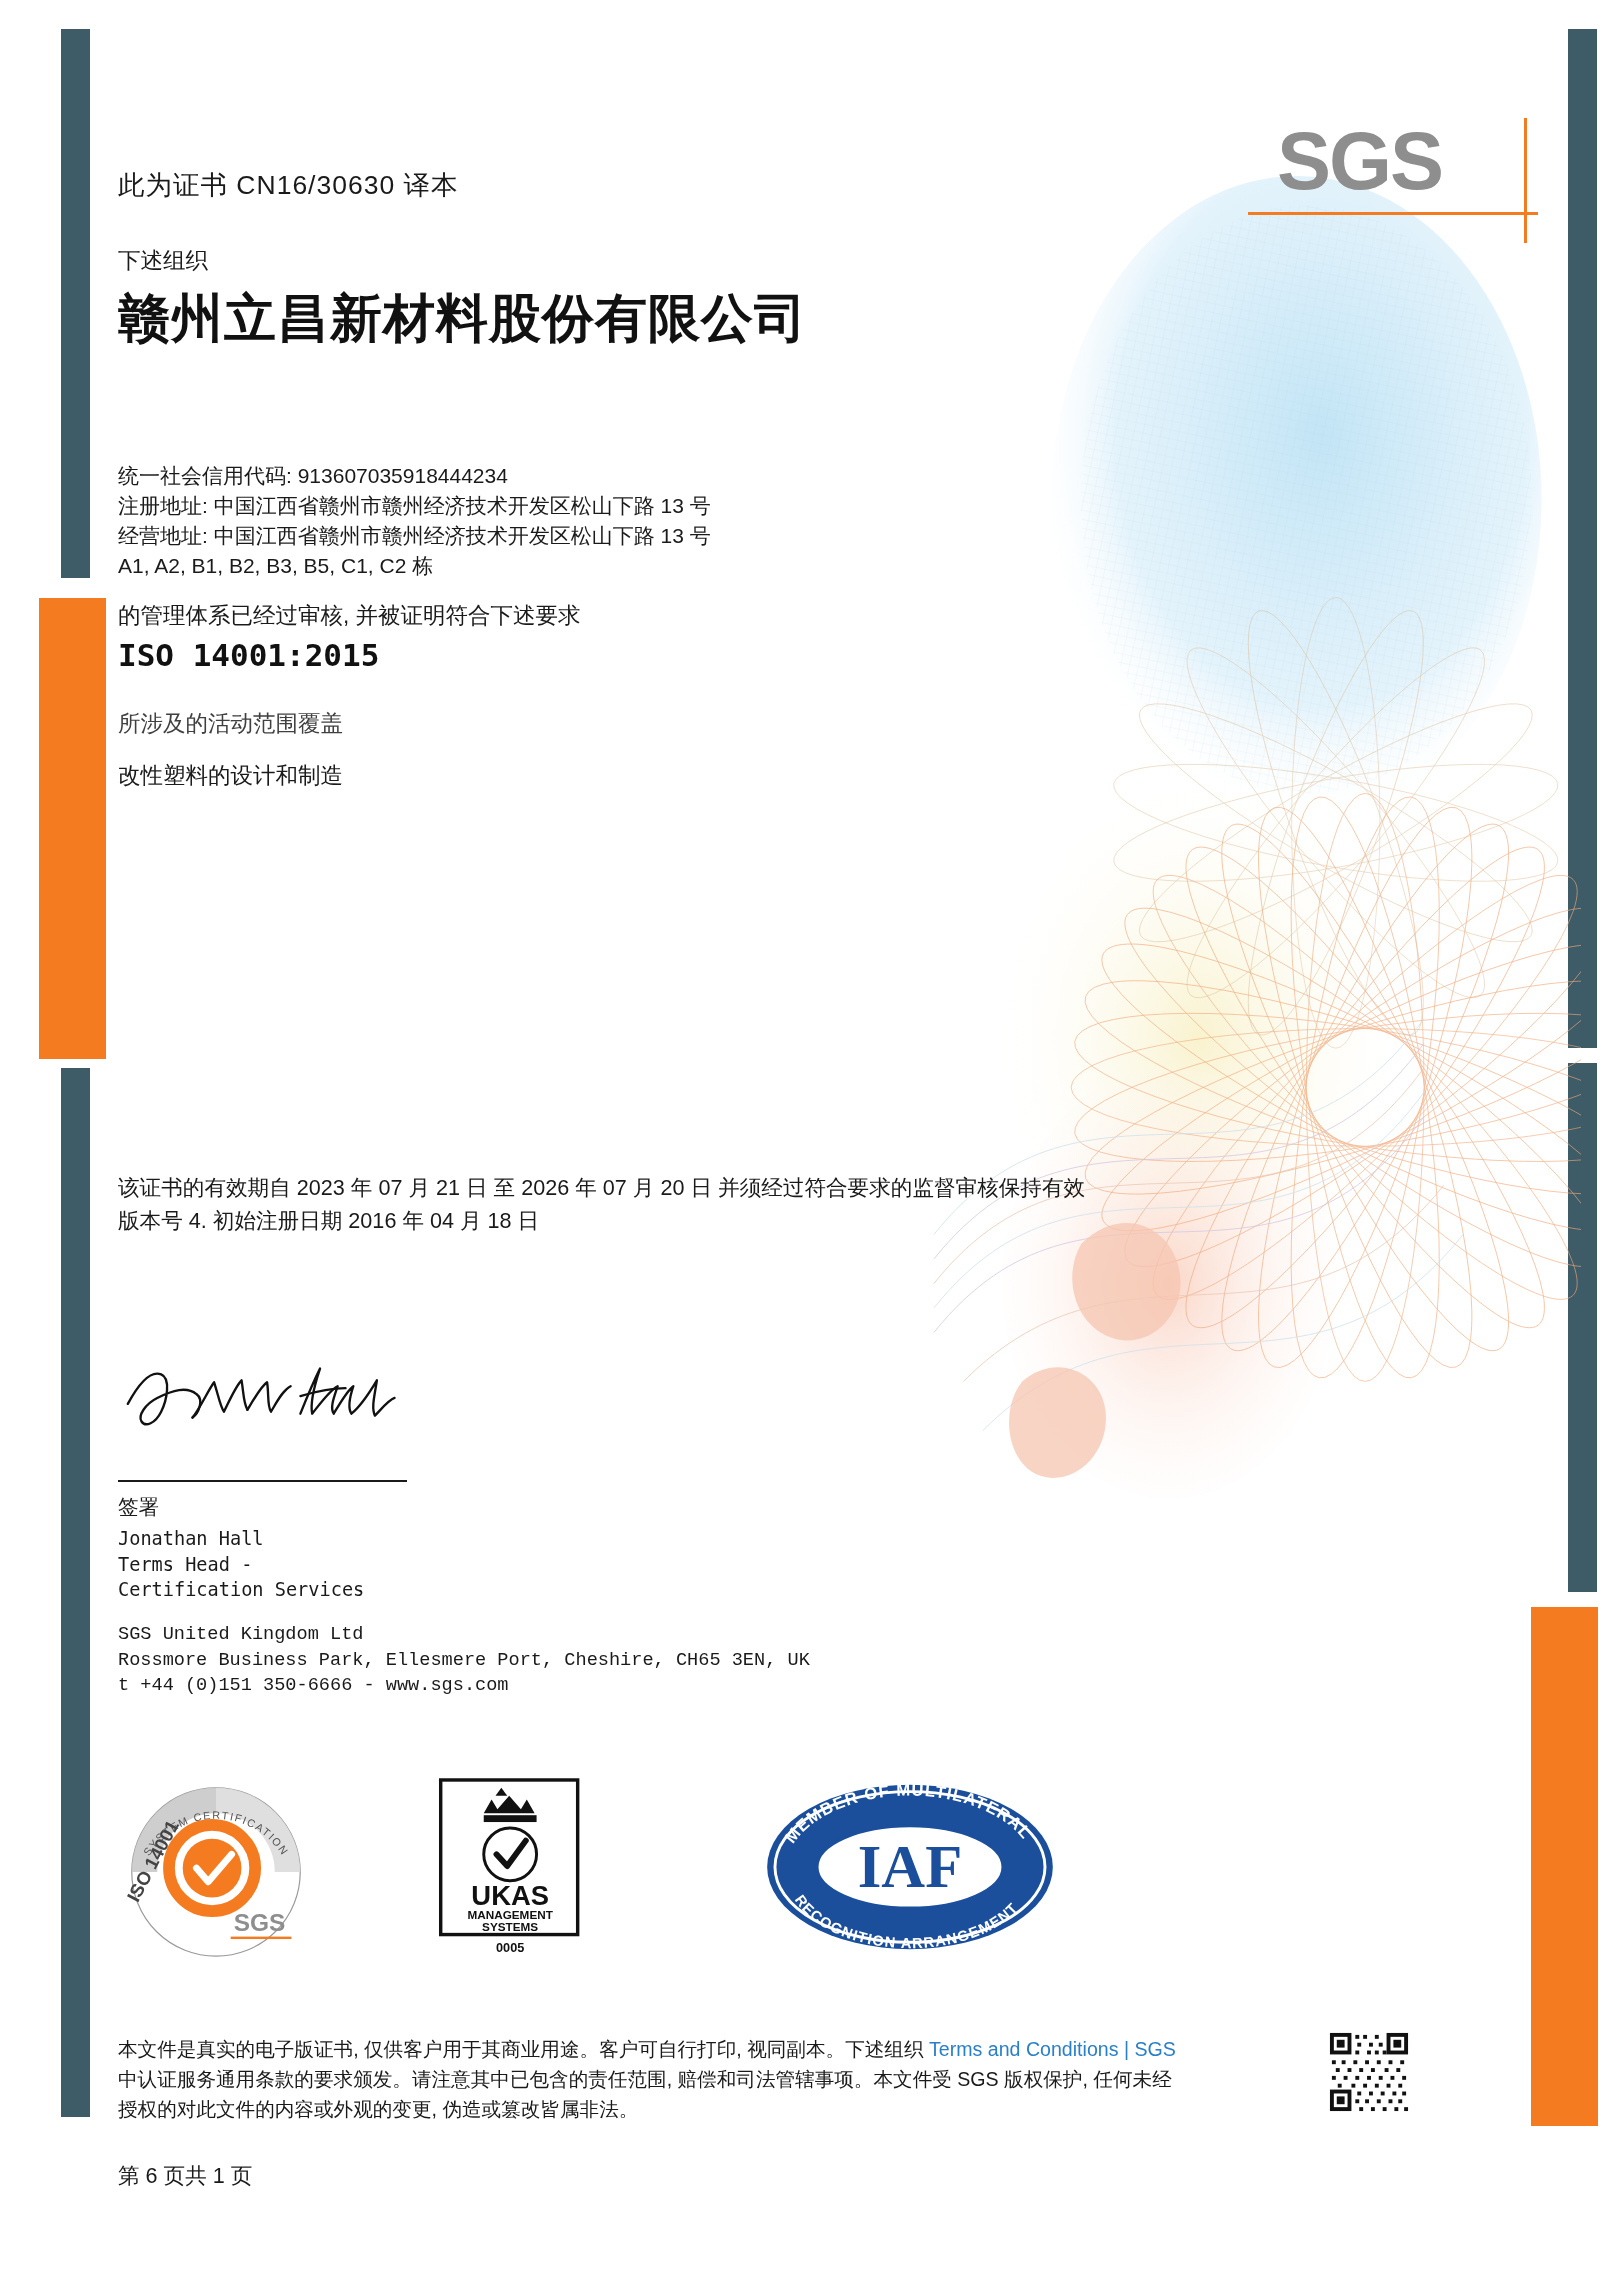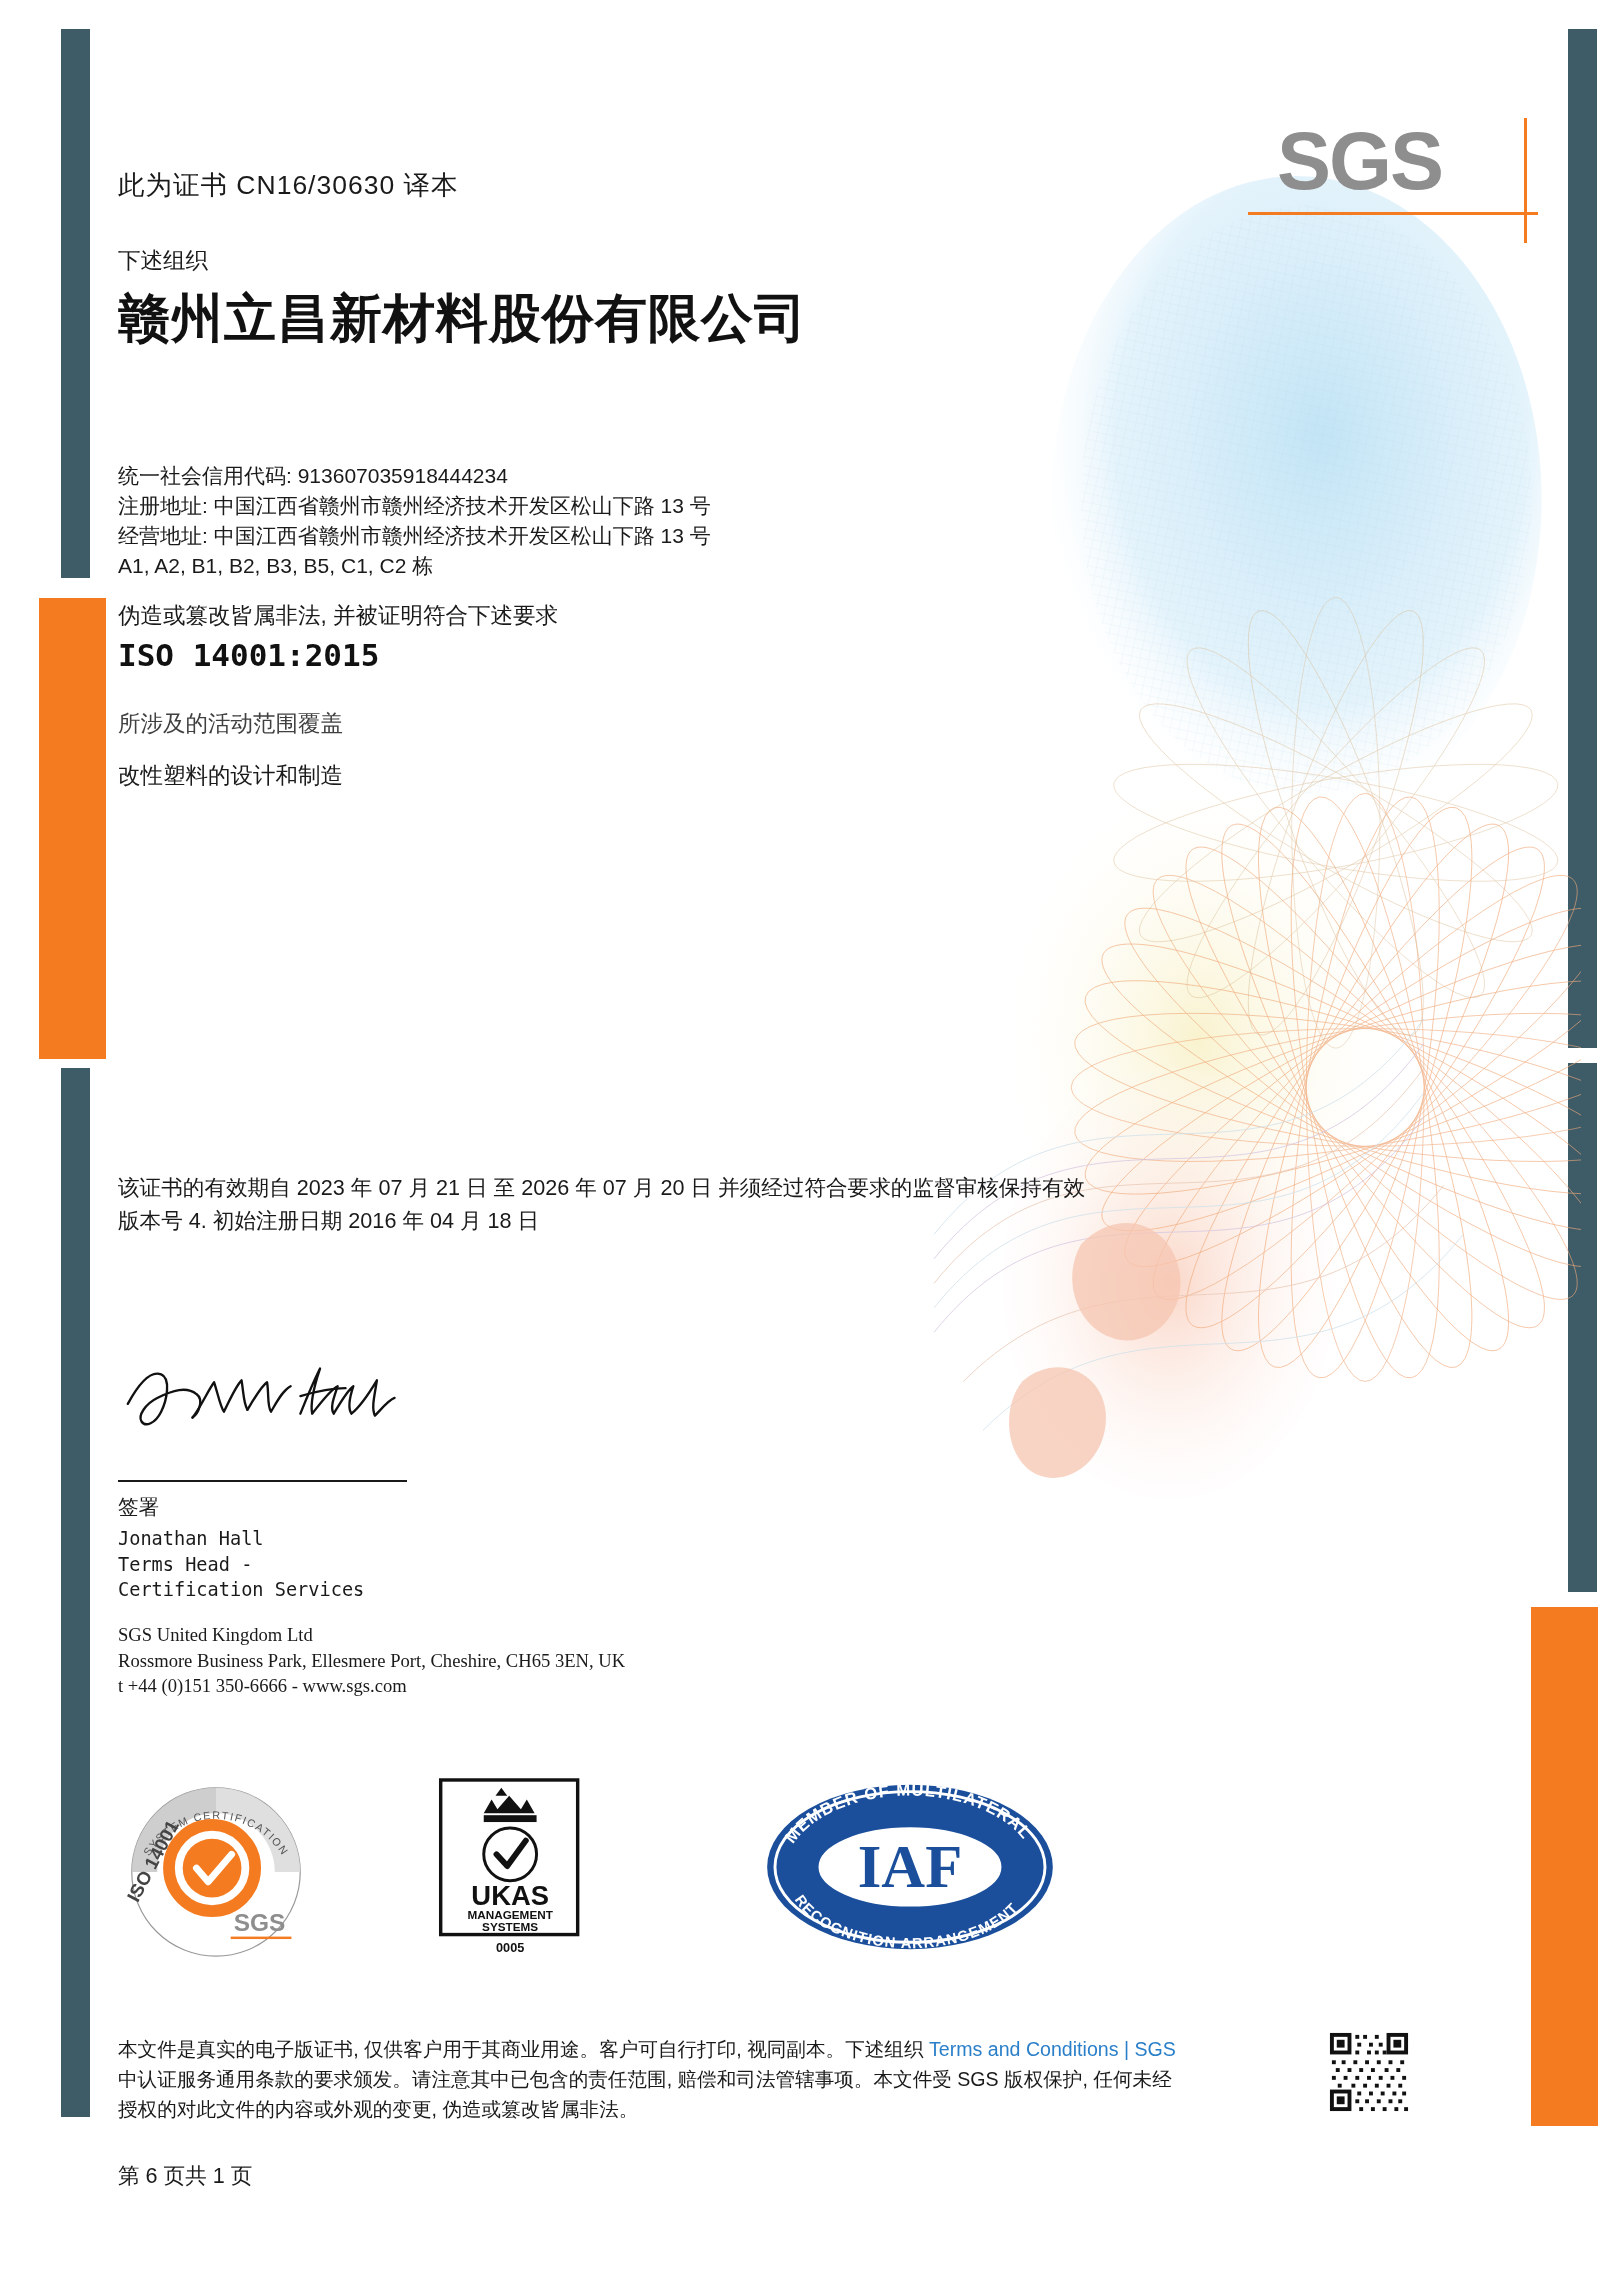--- a/index.html
+++ b/index.html
@@ -218,21 +218,21 @@
     top: 1526px;
     font-family: "DejaVu Sans Mono", monospace;
     font-size: 18.6px;
     line-height: 25.5px;
     color: #1a1a1a;
   }
   .addr-sgs {
     position: absolute;
     left: 0;
     top: 1622px;
-    font-family: Liberation Serif, serif;
+    font-family: Liberation Mono, monospace;
     font-size: 18.6px;
     line-height: 25.5px;
     color: #1a1a1a;
   }
 
   
   .marks {
     position: absolute;
     left: 118px;
     top: 1774px;
@@ -380,21 +380,21 @@
 
     <div class="org-name">赣州立昌新材料股份有限公司</div>
 
     <div class="addr-block">
       <div>统一社会信用代码: 913607035918444234</div>
       <div>注册地址: 中国江西省赣州市赣州经济技术开发区松山下路 13 号</div>
       <div>经营地址: 中国江西省赣州市赣州经济技术开发区松山下路 13 号</div>
       <div>A1, A2, B1, B2, B3, B5, C1, C2 栋</div>
     </div>
 
-    <div class="statement">伪造或篡改皆属非法, 并被证明符合下述要求</div>
+    <div class="statement">的管理体系已经过审核, 并被证明符合下述要求</div>
 
     <div class="standard">ISO 14001:2015</div>
 
     <div class="scope-label">所涉及的活动范围覆盖</div>
     <div class="scope-text">改性塑料的设计和制造</div>
 
     <div class="validity">
       <div>该证书的有效期自 2023 年 07 月 21 日 至 2026 年 07 月 20 日 并须经过符合要求的监督审核保持有效</div>
       <div>版本号 4. 初始注册日期 2016 年 04 月 18 日</div>
     </div>

